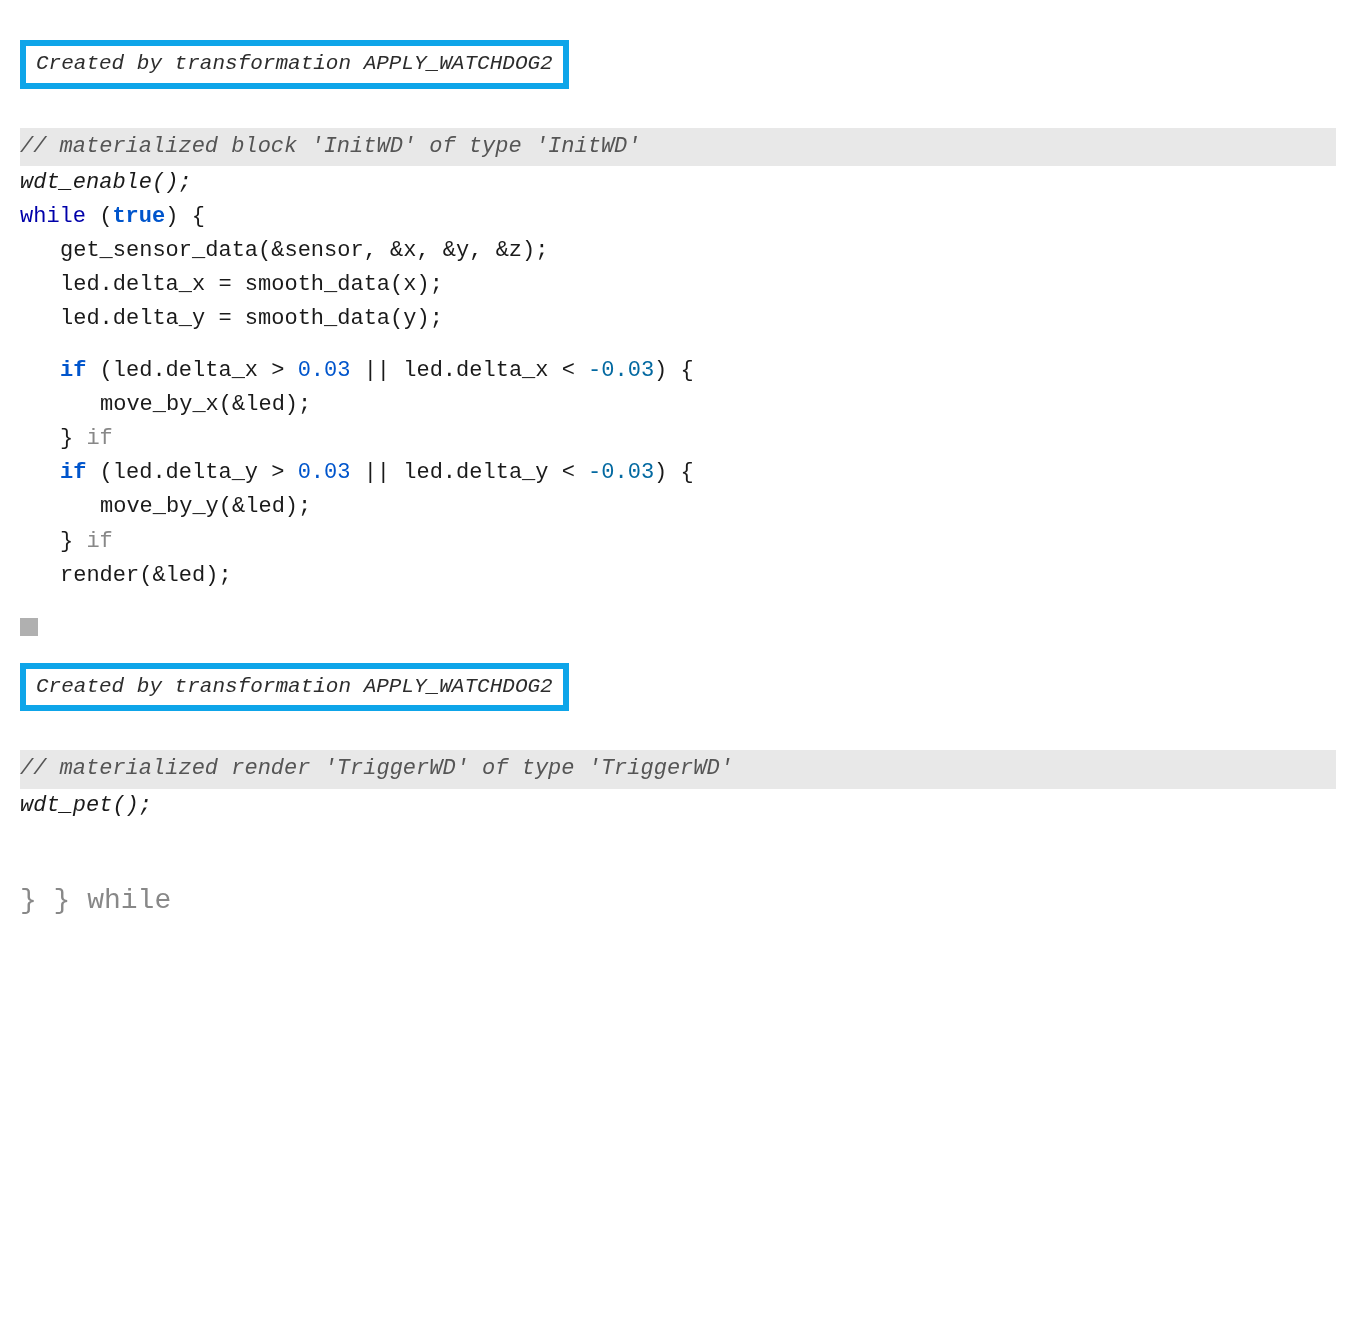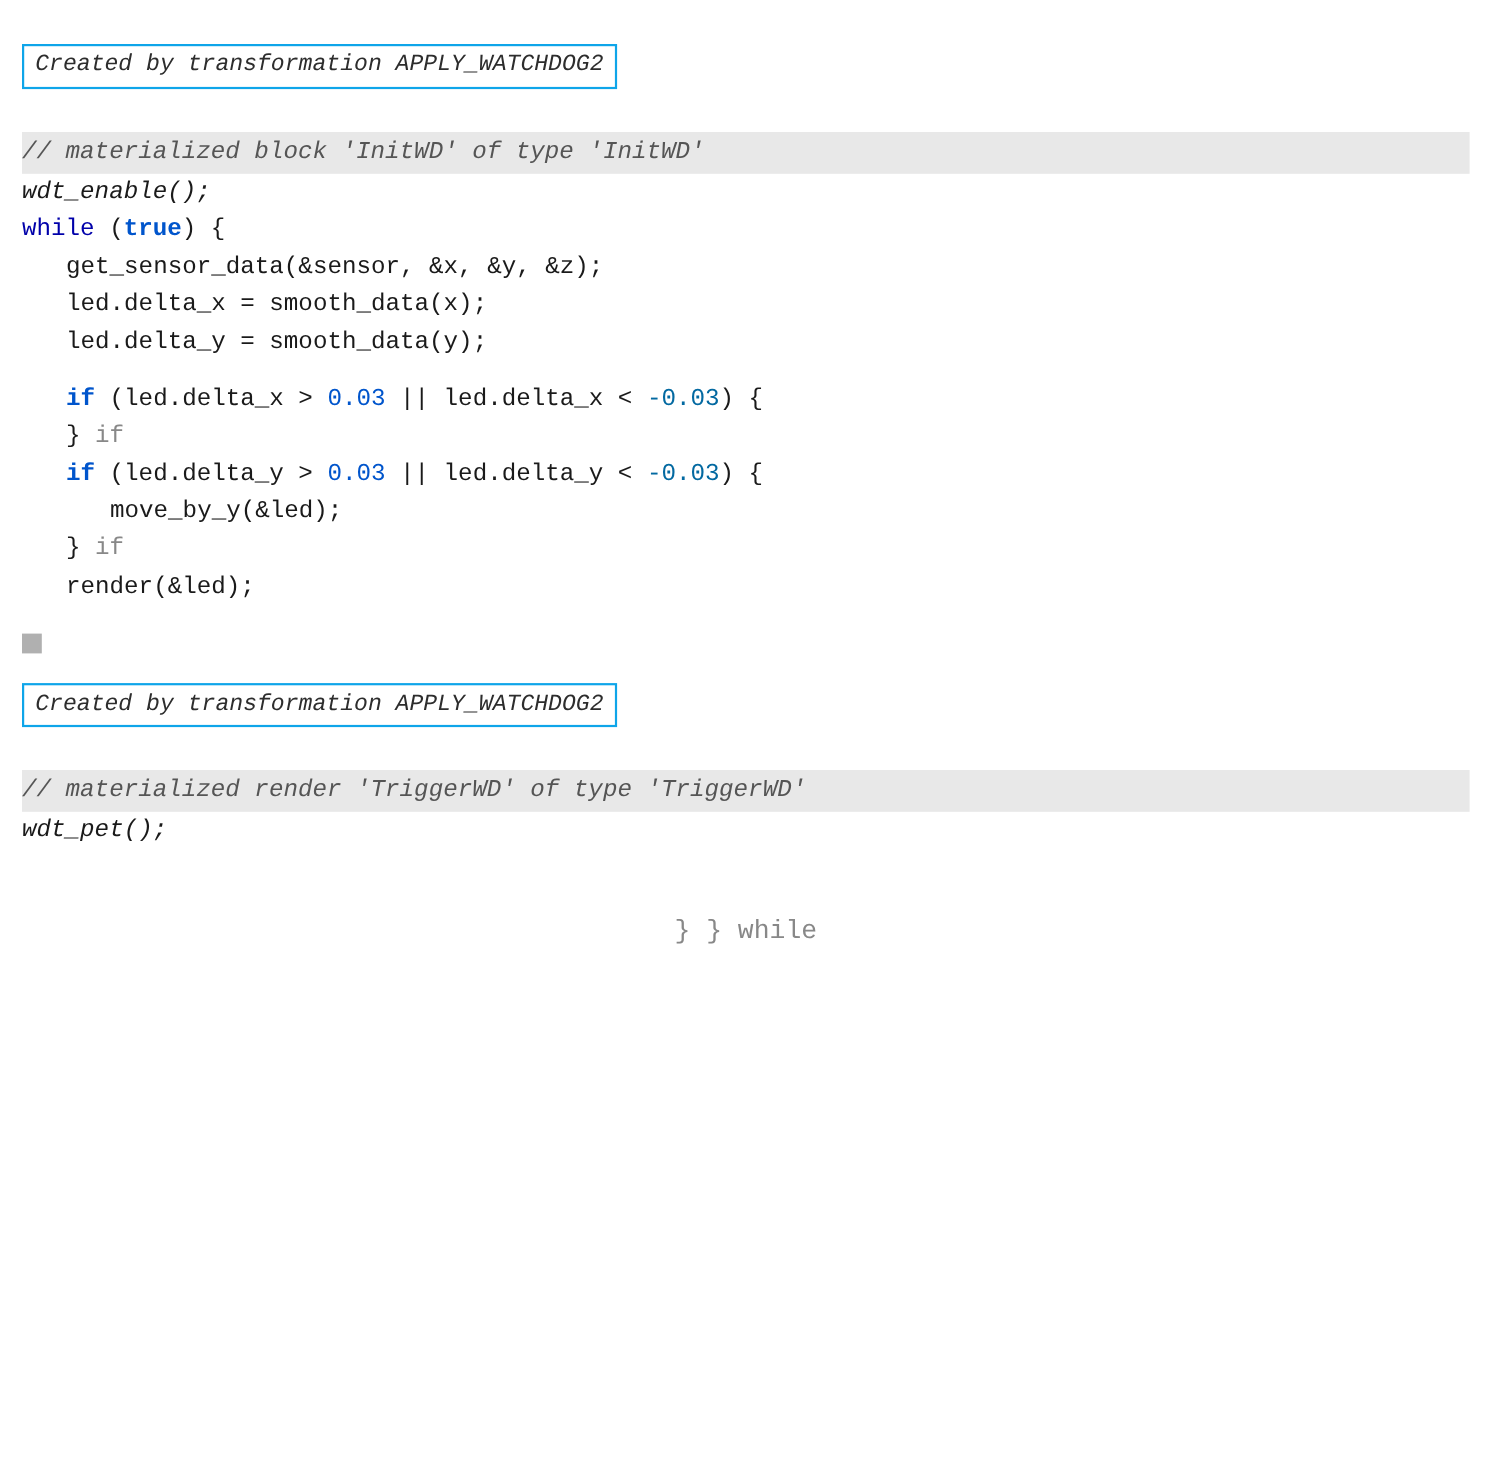--- a/index.html
+++ b/index.html
@@ -18,21 +18,21 @@
       min-height: 1328px;
     }
 
     .code-block {
       position: relative;
       padding: 10px 0;
     }
 
     .transformation-label {
       display: inline-block;
-      border: 2px solid #0ea5e9;
+      border: 6px solid #0ea5e9;
       padding: 2px 10px;
       margin-bottom: 6px;
       font-style: italic;
       color: #2d2d2d;
       font-size: 21px;
       background: #ffffff;
     }
 
     .comment-line {
       background: #e8e8e8;
@@ -93,22 +93,21 @@
       width: 18px;
       height: 18px;
       background: #b0b0b0;
       vertical-align: middle;
       margin-right: 4px;
     }
 
     .bottom-closing {
       margin-top: 20px;
       color: #888888;
-      font-size: 24px;
-      text-align: center;
+      font-size: 28px;
     }
   </style>
 </head>
 <body>
 
 <div class="code-block">
 
   
   <div class="transformation-label">Created by transformation  APPLY_WATCHDOG2</div>
 
@@ -145,20 +144,23 @@
   </span>
 
   <div class="section-gap"></div>
 
   
   <span class="code-line indent1">
     <span class="kw-blue"><strong>if</strong></span> (led.delta_x &gt; <span class="num-blue">0.03</span> || led.delta_x &lt; <span class="num-red">-0.03</span>) {
   </span>
 
   
+  <span class="code-line indent2">
+    move_by_x(&amp;led);
+  </span>
 
   
   <span class="code-line indent1">
     } <span class="closing-gray">if</span>
   </span>
 
   
   <span class="code-line indent1">
     <span class="kw-blue"><strong>if</strong></span> (led.delta_y &gt; <span class="num-blue">0.03</span> || led.delta_y &lt; <span class="num-red">-0.03</span>) {
   </span>

